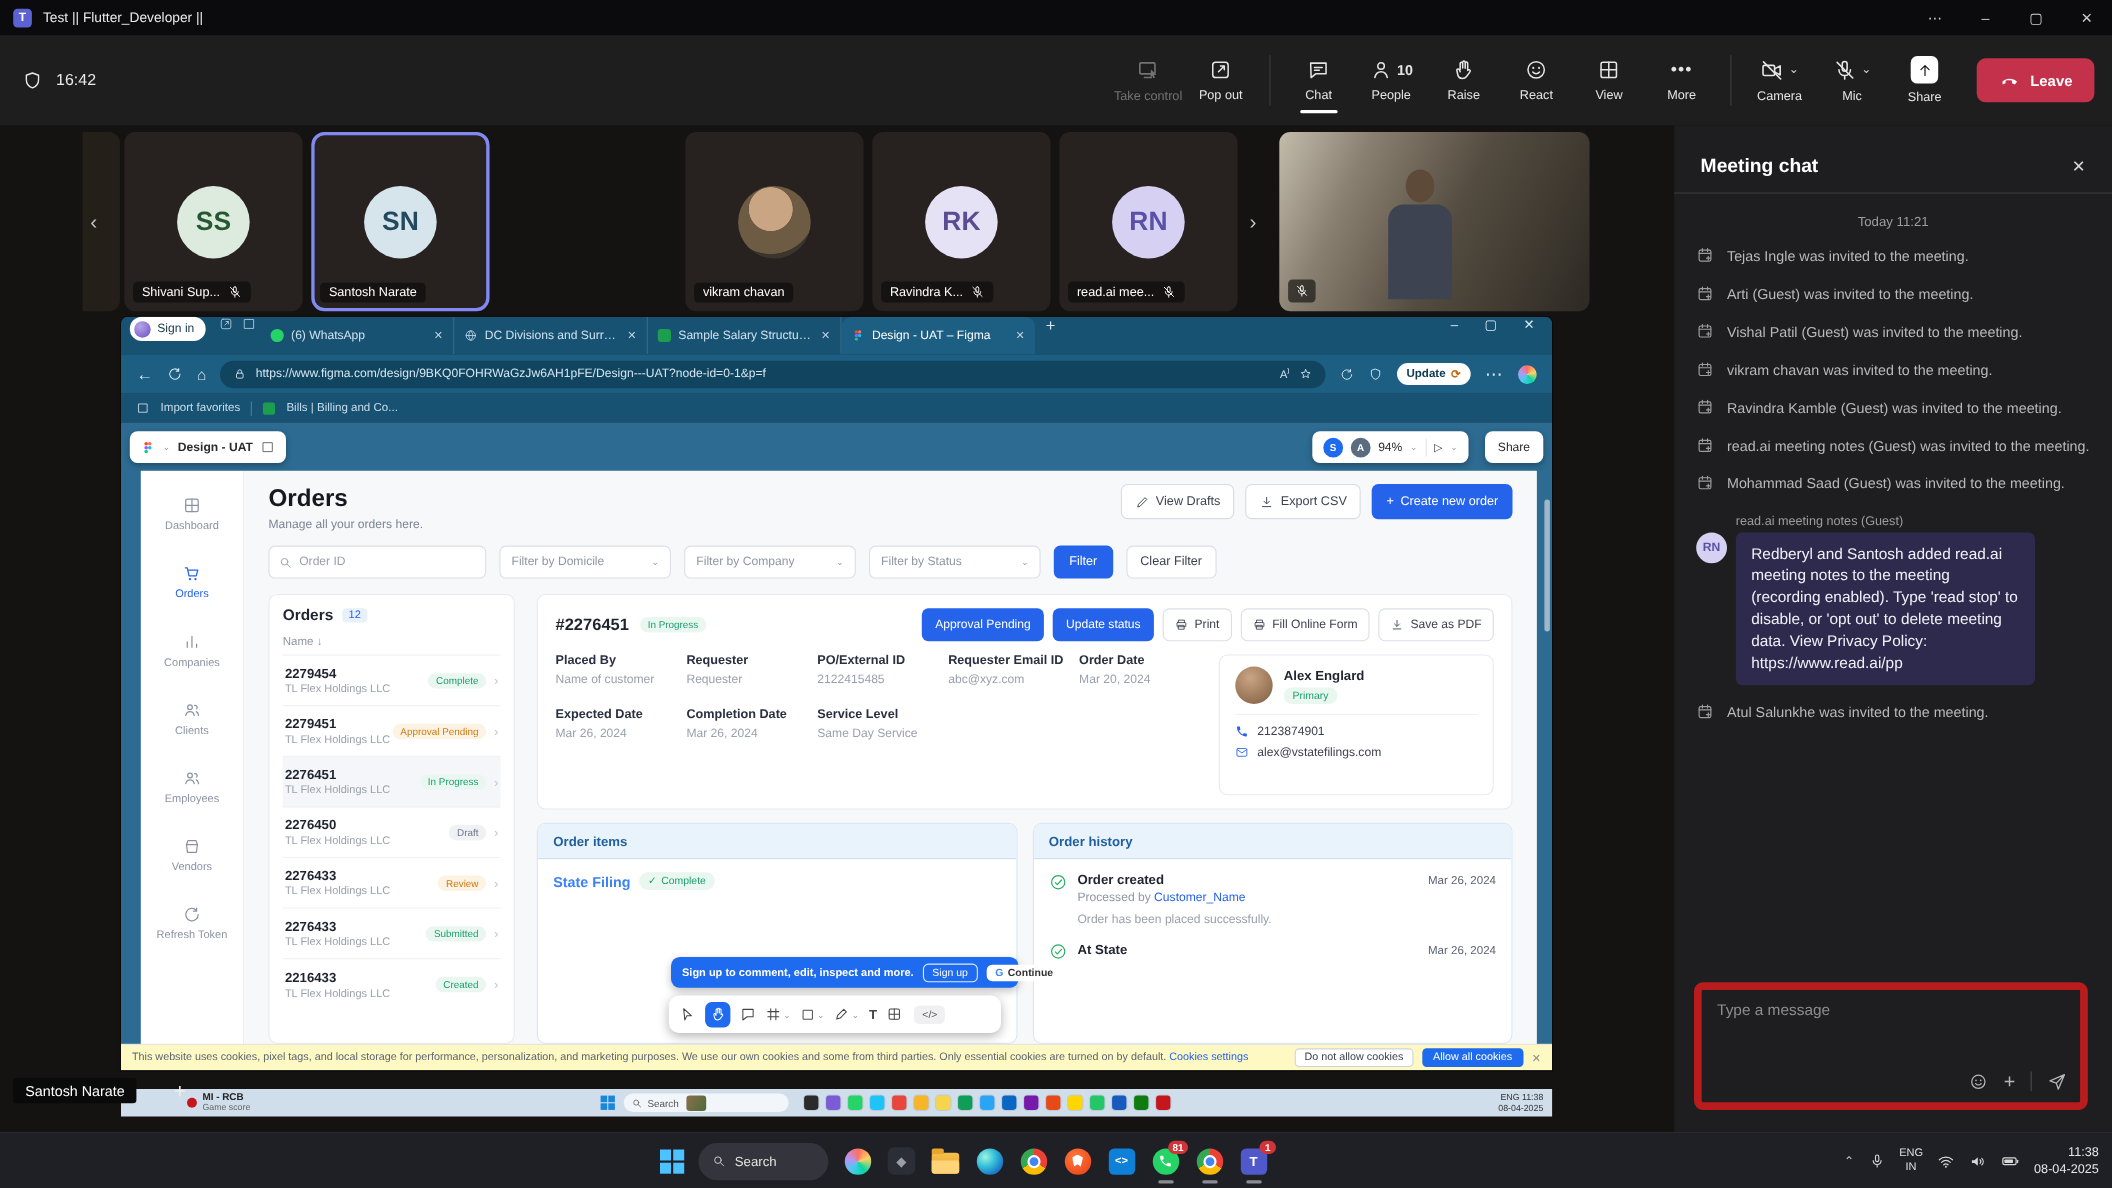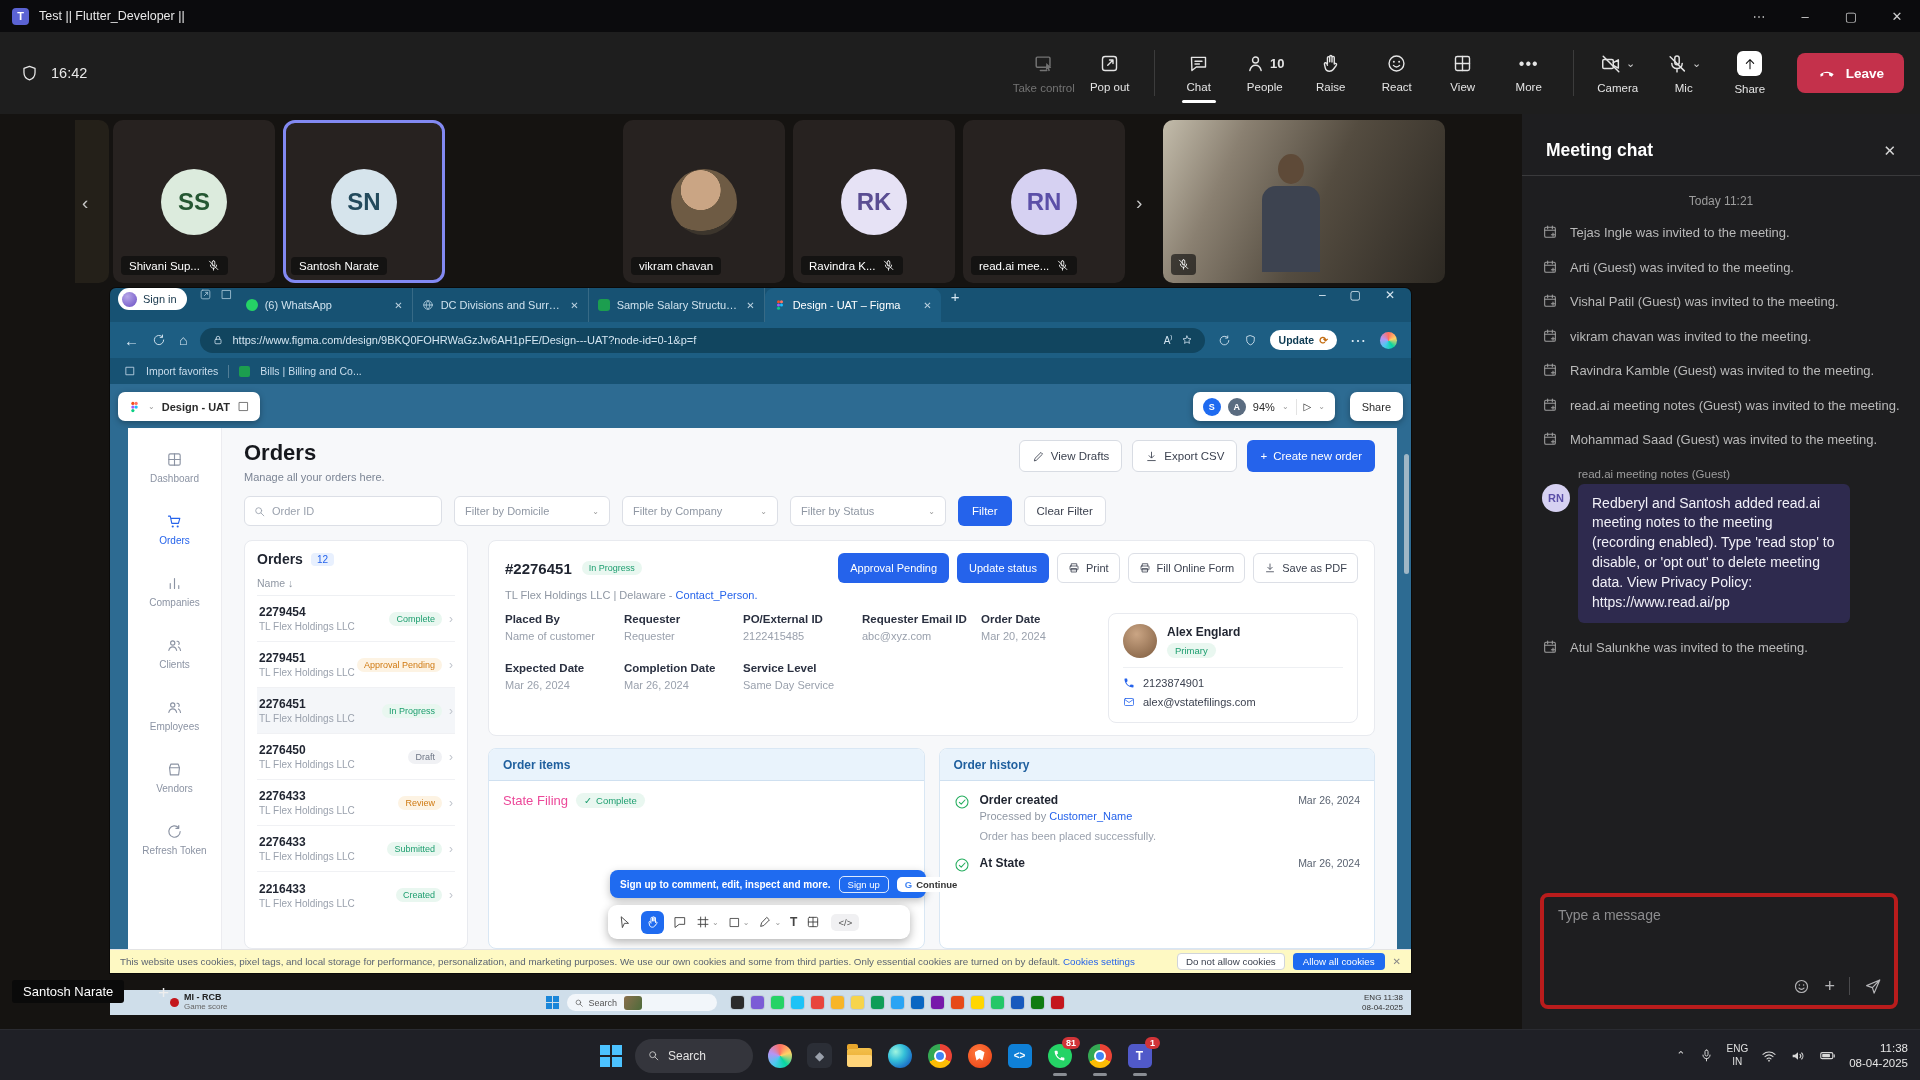--- a/index.html
+++ b/index.html
@@ -126,21 +126,21 @@
 .crow{display:flex;align-items:center;gap:8px;font-size:11px;color:#3c4250;margin-top:7px}
 .crow .cic{color:#2563eb}
 .tabs{display:flex;gap:22px;margin-top:14px;border-bottom:1px solid #e4e7ec;flex:none}
 .tab{font-size:11.5px;color:#5b6472;padding-bottom:8px;cursor:pointer;white-space:nowrap}
 .tab.active{color:#2563eb;font-weight:bold;border-bottom:3px solid #2563eb}
 .panels{display:flex;gap:14px;margin-top:12px;flex:1;min-height:0}
 .panel{flex:1;border:1px solid #d9e7f4;border-radius:8px;background:#fff;overflow:hidden;display:flex;flex-direction:column;min-width:0}
 .phead{height:32px;background:var(--panelbg);color:var(--panelfg);font-size:12px;font-weight:bold;display:flex;align-items:center;padding:0 14px;border-bottom:1px solid #cfe0f0;flex:none}
 .pbody{padding:12px 14px;flex:1}
 .itemrow{display:flex;align-items:center;gap:8px}
-.iname{font-size:13px;font-weight:normal;color:#ec4899}
+.iname{font-size:13px;font-weight:bold;color:#3b82f6}
 .gbadge{font-size:9.5px;color:#1d9e6f;background:#e9f7f0;border-radius:9px;padding:2px 8px;display:flex;align-items:center;gap:4px}
 .bullets{margin-top:9px;font-size:11px;color:#8f97a3;line-height:1.8}
 .hentry{display:flex;gap:10px}
 .hentry+.hentry{margin-top:14px}
 .hmain{flex:1;min-width:0}
 .hrow{display:flex;align-items:baseline}
 .htitle{font-size:12px;font-weight:bold;color:#1f2430}
 .hdate{margin-left:auto;font-size:10.5px;color:#5b6472}
 .hproc{font-size:11px;color:#8f97a3;margin-top:3px}
 .hnote{font-size:11px;color:#9aa1ad;margin-top:8px}
@@ -187,21 +187,21 @@
 .ch-x{margin-left:auto;color:#d6d6d6;font-size:15px;cursor:pointer}
 .ch-div{height:1px;background:#3a3a3c;flex:none}
 .ch-scroll{flex:1;overflow:hidden;padding:10px 20px 0}
 .datehdr{text-align:center;font-size:12px;color:#9d9d9d;margin:8px 0 4px}
 .ev{display:flex;gap:12px;margin-top:15px;color:#b9b9b9;font-size:13px;line-height:1.5}
 .ev .evic{flex:none;color:#9d9d9d;margin-top:1px}
 .sender{margin:18px 0 4px 36px;font-size:11.5px;color:#9d9d9d}
 .msgrow{display:flex;gap:8px;align-items:flex-start}
 .msgav{width:28px;height:28px;border-radius:50%;background:#d6d1f2;color:#5b4fa8;font-size:11px;font-weight:bold;display:flex;align-items:center;justify-content:center;flex:none}
 .bubble{background:#2e2a4e;border-radius:6px;padding:10px 14px;max-width:272px;font-size:14px;line-height:1.42;color:#f1f0f8}
-.ch-input{margin:14px 22px 20px 18px;border:4px solid #b91c1c;border-radius:8px;height:116px;position:relative;flex:none}
+.ch-input{margin:14px 22px 20px 18px;border:7px solid #b91c1c;border-radius:8px;height:116px;position:relative;flex:none}
 .ch-input input{position:absolute;top:10px;left:14px;right:14px;background:transparent;border:none;outline:none;color:#ddd;font-size:14px;font-family:inherit}
 .ch-input input::placeholder{color:#8d8d8f}
 .ch-ic{position:absolute;right:12px;bottom:10px;display:flex;align-items:center;gap:14px;color:#b5b5b7}
 .ch-vdiv{width:1px;height:18px;background:#4a4a4c}
 
 
 #taskbar{position:absolute;left:0;bottom:0;width:1920px;height:51px;background:#1f2026;border-top:1px solid rgba(255,255,255,.05);z-index:30}
 .tk-center{position:absolute;left:600px;top:0;height:51px;display:flex;align-items:center;gap:13px}
 .winlogo{width:22px;height:22px;display:grid;grid-template-columns:10px 10px;grid-template-rows:10px 10px;gap:2px;cursor:pointer}
 .winlogo i{background:#4cc2ff}
@@ -895,23 +895,20 @@
                         </svg>
                         <span>Fill Online Form</span>
                       </button>
                     <button class="bo">
                         <svg width="12" height="12">
                           <use href="#i-dl"></use>
                         </svg>
                         <span>Save as PDF</span>
                       </button>
                   </div>
-                </div>
-                <div class="d-sub">
-                  <span>TL Flex Holdings LLC | Delaware - </span><span class="link">Contact_Person.</span>
                 </div>
                 <div class="d-body">
                   <div class="fgrid">
                     <div>
                         <div class="flab">Placed By</div>
                         <div class="fval">Name of customer</div>
                       </div>
                     <div>
                         <div class="flab">Requester</div>
                         <div class="fval">Requester</div>

